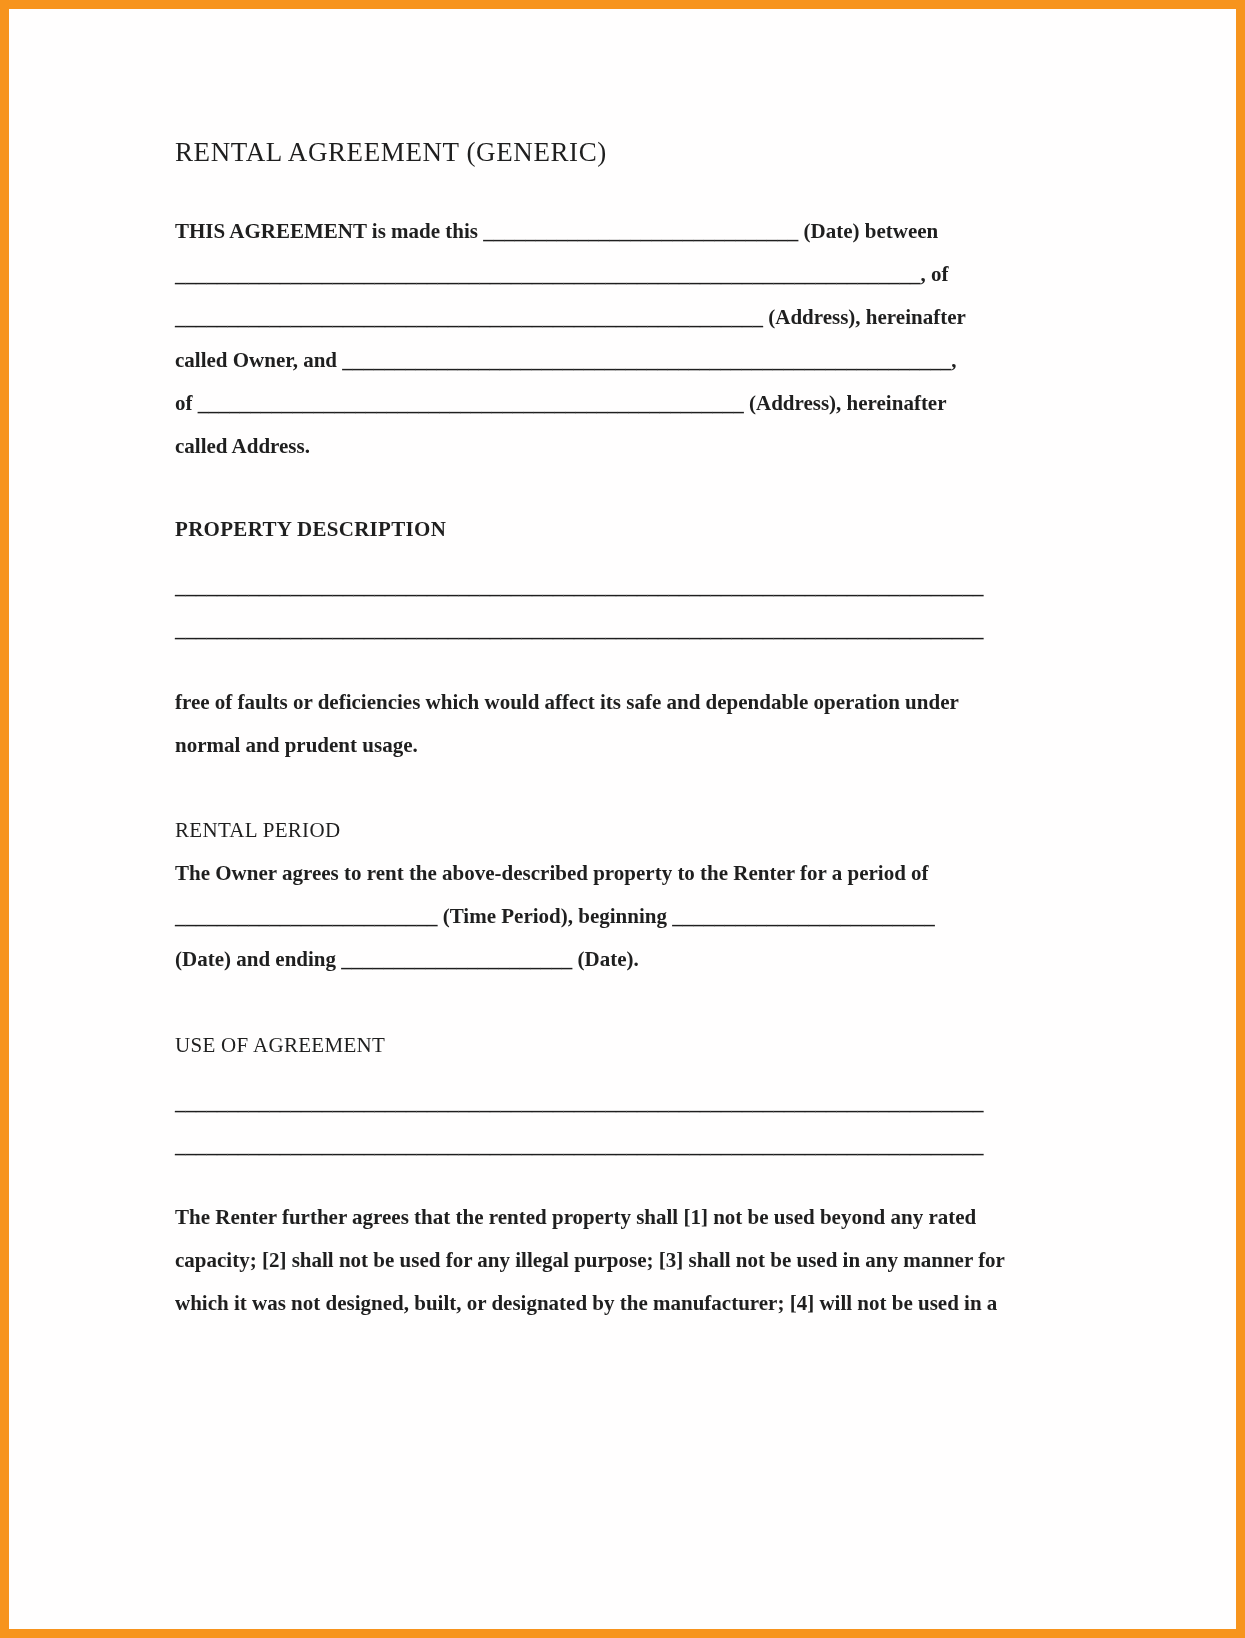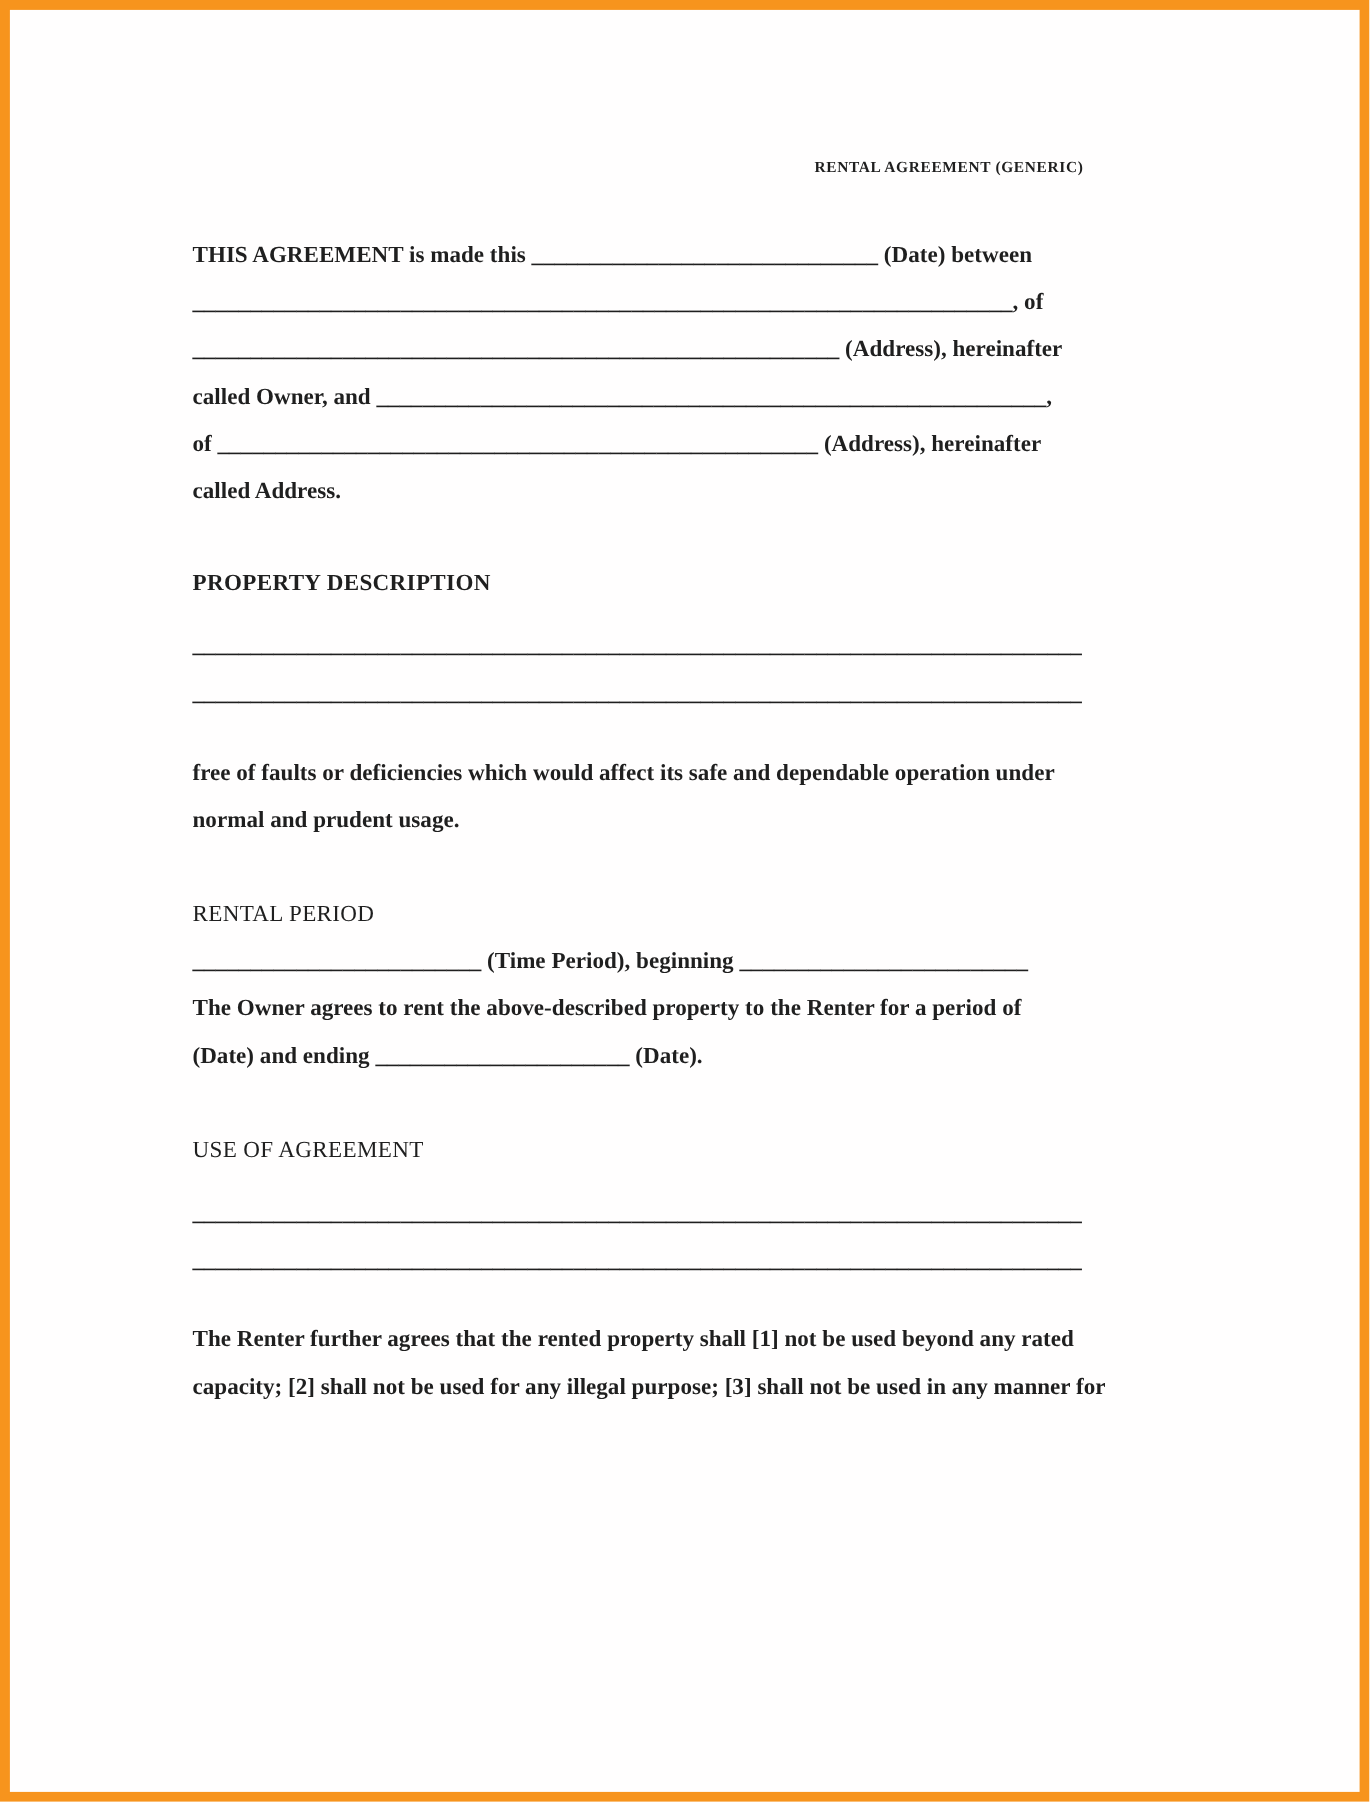--- a/index.html
+++ b/index.html
@@ -18,24 +18,24 @@
   }
   .content {
     box-sizing: border-box;
     padding: 122px 0 0 166px;
     width: 1000px;
     font-family: "Liberation Serif", "DejaVu Serif", serif;
     font-size: 21px;
     color: #1f1f1f;
   }
   .title {
-    font-size: 14px;
-    font-weight: bold;
+    font-size: 27px;
+    font-weight: normal;
     letter-spacing: 0.6px;
-    text-align: right;
+    text-align: left;
     width: 810px;
     margin: 0 0 36px 0;
     line-height: 43px;
   }
   .line {
     line-height: 43px;
     height: 43px;
     white-space: nowrap;
     font-weight: bold;
   }
@@ -73,28 +73,29 @@
     <div class="line g14">_____________________________________________________________________________</div>
     <div class="line">_____________________________________________________________________________</div>
 
     <div class="para g30">
       <div class="line">free of faults or deficiencies which would affect its safe and dependable operation under</div>
       <div class="line">normal and prudent usage.</div>
     </div>
 
     <div class="heading g42">RENTAL PERIOD</div>
     <div class="para">
+      <div class="line">The Owner agrees to rent the above-described property to the Renter for a period of</div>
       <div class="line">_________________________ (Time Period), beginning _________________________</div>
-      <div class="line">The Owner agrees to rent the above-described property to the Renter for a period of</div>
       <div class="line">(Date) and ending ______________________ (Date).</div>
     </div>
 
     <div class="heading g43">USE OF AGREEMENT</div>
     <div class="line g14">_____________________________________________________________________________</div>
     <div class="line">_____________________________________________________________________________</div>
 
     <div class="para g29">
       <div class="line">The Renter further agrees that the rented property shall [1] not be used beyond any rated</div>
       <div class="line">capacity; [2] shall not be used for any  illegal purpose; [3] shall not be used in any manner for</div>
+      <div class="line">which it was not designed, built, or designated by the manufacturer; [4] will not be used in a</div>
     </div>
 
   </div>
 </div>
 
 </body></html>

